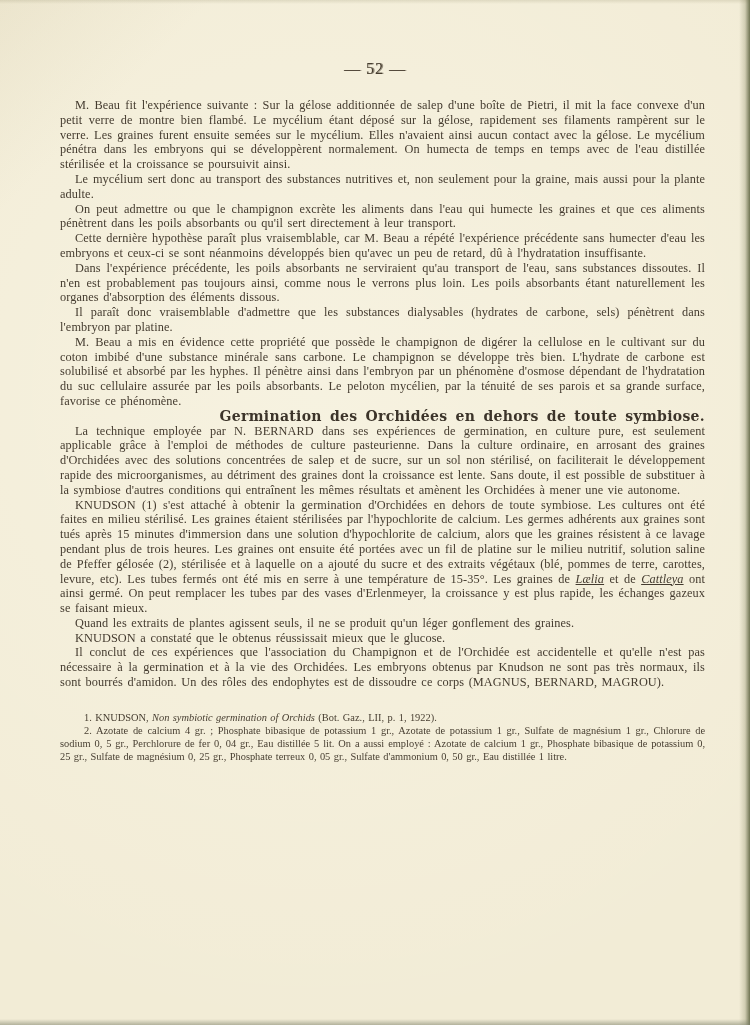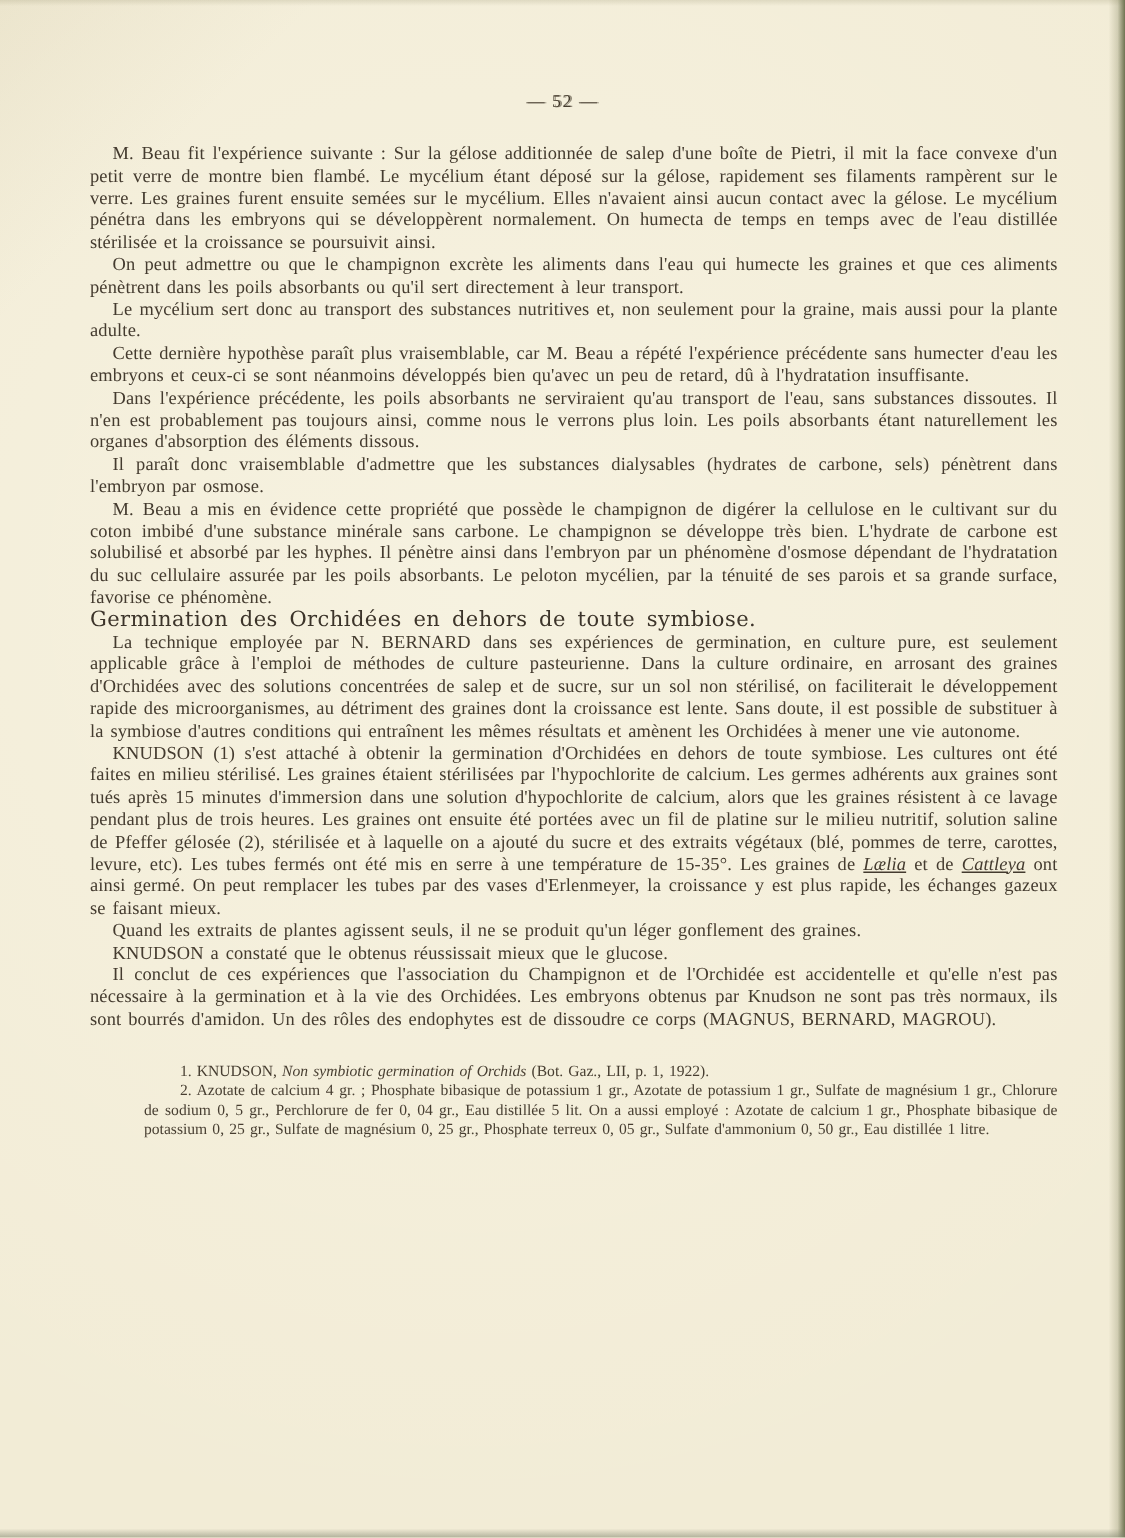--- a/index.html
+++ b/index.html
@@ -33,75 +33,75 @@
   }
   .edge-top {
     position: absolute; left: 0; top: 0; width: 100%; height: 4px;
     background: linear-gradient(to top, rgba(160,155,120,0) 0%, rgba(160,155,120,0.25) 100%);
     pointer-events: none;
   }
 
   .page-number {
     padding-top: 60px;
     text-align: center;
-    font-size: 12px;
+    font-size: 16px;
     letter-spacing: 1px;
     color: #453c2e;
     text-shadow: 1.2px 0.3px 0 rgba(69,60,46,0.55); 
   }
 
   .body-text {
     margin: 20px 45px 0 60px;   
     font-size: 12.3px;
     line-height: 14.8px;
     text-align: justify;
     word-spacing: 0.11em;
     letter-spacing: 0.1px;
     color: var(--ink, #443b2f);
   }
   .body-text p { margin: 0; text-indent: 15px; }
   .body-text em { font-style: italic; text-decoration: underline; }
 
   .heading {
     margin: 17px 0 13px 0;
-    text-align: left;
+    text-align: right;
     font-family: "DejaVu Serif", "Liberation Serif", serif;
     font-size: 14px;
-    font-weight: normal;
+    font-weight: bold;
     word-spacing: 3px;
     letter-spacing: 0.3px;
     text-indent: 0 !important;
     color: #3c342a;
   }
 
   .footnotes {
-    margin: 21px 45px 0 96px;
+    margin: 21px 45px 0 60px;
     font-size: 10.4px;
     line-height: 13px;
     text-align: justify;
     word-spacing: 0.08em;
     color: #473e31;
   }
   .footnotes p { margin: 0; text-indent: 24px; }
   .footnotes em { font-style: italic; }
 </style>
 </head>
 <body>
 
 <div class="scan">
 
   <div class="page-number">— 52 —</div>
 
   <main class="body-text">
     <p>M. Beau fit l'expérience suivante : Sur la gélose additionnée de salep d'une boîte de Pietri, il mit la face convexe d'un petit verre de montre bien flambé. Le mycélium étant déposé sur la gélose, rapidement ses filaments rampèrent sur le verre. Les graines furent ensuite semées sur le mycélium. Elles n'avaient ainsi aucun contact avec la gélose. Le mycélium pénétra dans les embryons qui se développèrent normalement. On humecta de temps en temps avec de l'eau distillée stérilisée et la croissance se poursuivit ainsi.</p>
+    <p>Le mycélium sert donc au transport des substances nutritives et, non seulement pour la graine, mais aussi pour la plante adulte.</p>
     <p>On peut admettre ou que le champignon excrète les aliments dans l'eau qui humecte les graines et que ces aliments pénètrent dans les poils absorbants ou qu'il sert directement à leur transport.</p>
-    <p>Le mycélium sert donc au transport des substances nutritives et, non seulement pour la graine, mais aussi pour la plante adulte.</p>
     <p>Cette dernière hypothèse paraît plus vraisemblable, car M. Beau a répété l'expérience précédente sans humecter d'eau les embryons et ceux-ci se sont néanmoins développés bien qu'avec un peu de retard, dû à l'hydratation insuffisante.</p>
     <p>Dans l'expérience précédente, les poils absorbants ne serviraient qu'au transport de l'eau, sans substances dissoutes. Il n'en est probablement pas toujours ainsi, comme nous le verrons plus loin. Les poils absorbants étant naturellement les organes d'absorption des éléments dissous.</p>
-    <p>Il paraît donc vraisemblable d'admettre que les substances dialysables (hydrates de carbone, sels) pénètrent dans l'embryon par osmose.</p>
+    <p>Il paraît donc vraisemblable d'admettre que les substances dialysables (hydrates de carbone, sels) pénètrent dans l'embryon par platine.</p>
     <p>M. Beau a mis en évidence cette propriété que possède le champignon de digérer la cellulose en le cultivant sur du coton imbibé d'une substance minérale sans carbone. Le champignon se développe très bien. L'hydrate de carbone est solubilisé et absorbé par les hyphes. Il pénètre ainsi dans l'embryon par un phénomène d'osmose dépendant de l'hydratation du suc cellulaire assurée par les poils absorbants. Le peloton mycélien, par la ténuité de ses parois et sa grande surface, favorise ce phénomène.</p>
 
     <p class="heading">Germination des Orchidées en dehors de toute symbiose.</p>
 
     <p>La technique employée par N. BERNARD dans ses expériences de germination, en culture pure, est seulement applicable grâce à l'emploi de méthodes de culture pasteurienne. Dans la culture ordinaire, en arrosant des graines d'Orchidées avec des solutions concentrées de salep et de sucre, sur un sol non stérilisé, on faciliterait le développement rapide des microorganismes, au détriment des graines dont la croissance est lente. Sans doute, il est possible de substituer à la symbiose d'autres conditions qui entraînent les mêmes résultats et amènent les Orchidées à mener une vie autonome.</p>
 
     <p><span>KNUDSON (1) s'est attaché à obtenir la germination d'Orchidées en dehors de toute symbiose. Les cultures ont été faites en milieu stérilisé. Les graines étaient stérilisées par l'hypochlorite de calcium. Les germes adhérents aux graines sont tués après 15 minutes d'immersion dans une solution d'hypochlorite de calcium, alors que les graines résistent à ce lavage pendant plus de trois heures. Les graines ont ensuite été portées avec un fil de platine sur le milieu nutritif, solution saline de Pfeffer gélosée (2), stérilisée et à laquelle on a ajouté du sucre et des extraits végétaux (blé, pommes de terre, carottes, levure, etc). Les tubes fermés ont été mis en serre à une température de 15-35°. Les graines de </span><em>Lælia</em><span> et de </span><em>Cattleya</em><span> ont ainsi germé. On peut remplacer les tubes par des vases d'Erlenmeyer, la croissance y est plus rapide, les échanges gazeux se faisant mieux.</span></p>
 
     <p>Quand les extraits de plantes agissent seuls, il ne se produit qu'un léger gonflement des graines.</p>
     <p>KNUDSON a constaté que le obtenus réussissait mieux que le glucose.</p>

